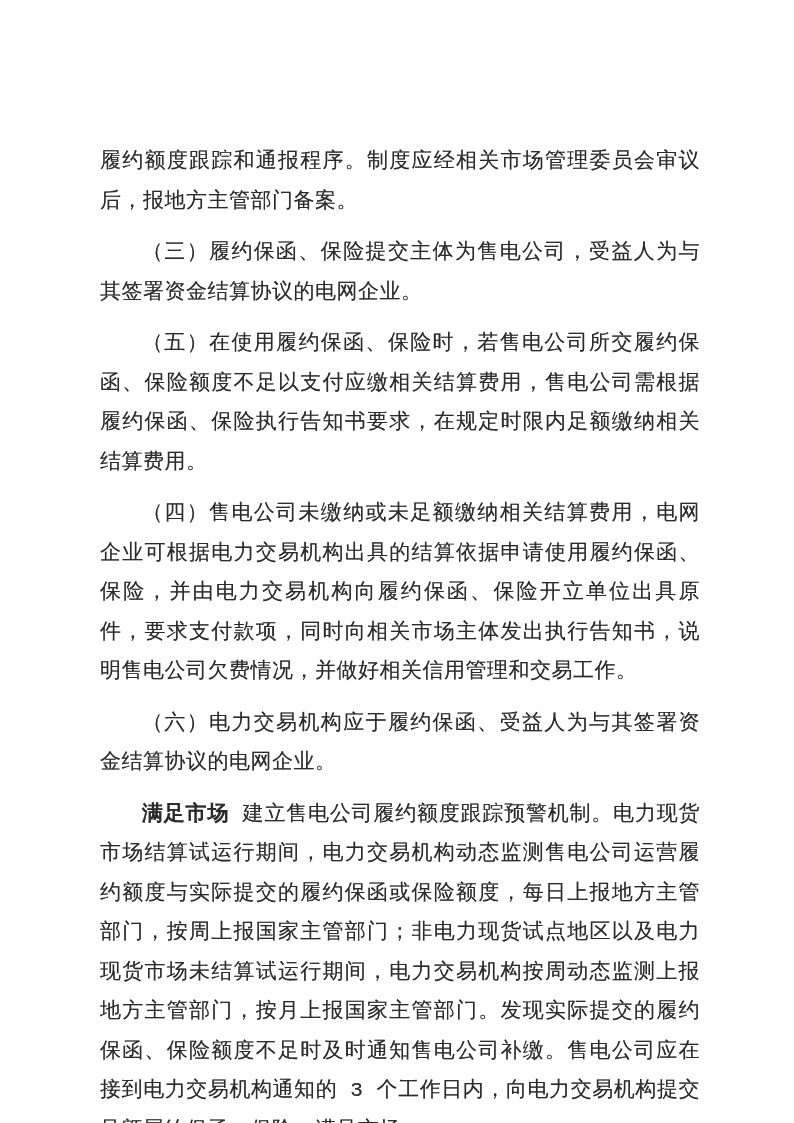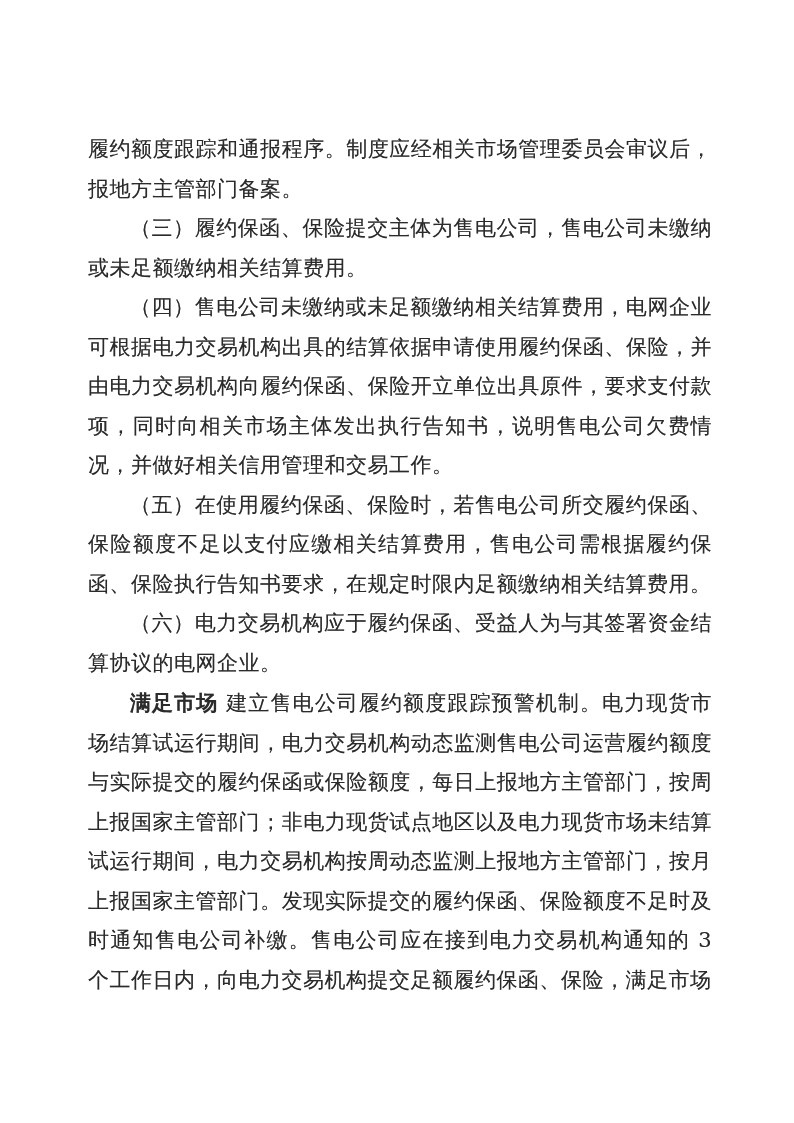--- a/index.html
+++ b/index.html
@@ -22,38 +22,39 @@
     top: 130px;
     width: 624px;
     font-size: 21px;
     line-height: 39.5px;
     letter-spacing: 0.5px;
     color: #2b2b2b;
     text-align: justify;
     text-justify: inter-ideograph;
   }
   .doc-body p {
-    margin: 0;
+    margin: 12px;
     padding: 0;
     text-indent: 2em;
     
     text-shadow: 0 0 0.4px rgba(60,60,60,0.55);
+    font-family: Liberation Mono, monospace;
   }
   .doc-body p.no-indent {
     text-indent: 0;
   }
   .article-number {
     font-weight: bold;
   }
 </style>
 </head>
 <body>
 
 <div class="page">
   <div class="doc-body" id="doc-body">
       <p class="no-indent">履约额度跟踪和通报程序。制度应经相关市场管理委员会审议后，报地方主管部门备案。</p>
-      <p>（三）履约保函、保险提交主体为售电公司，售电公司未缴纳或未足额缴纳相关结算费用。</p>
+      <p>（三）履约保函、保险提交主体为售电公司，受益人为与其签署资金结算协议的电网企业。</p>
+      <p>（五）在使用履约保函、保险时，若售电公司所交履约保函、保险额度不足以支付应缴相关结算费用，售电公司需根据履约保函、保险执行告知书要求，在规定时限内足额缴纳相关结算费用。</p>
       <p>（四）售电公司未缴纳或未足额缴纳相关结算费用，电网企业可根据电力交易机构出具的结算依据申请使用履约保函、保险，并由电力交易机构向履约保函、保险开立单位出具原件，要求支付款项，同时向相关市场主体发出执行告知书，说明售电公司欠费情况，并做好相关信用管理和交易工作。</p>
-      <p>（五）在使用履约保函、保险时，若售电公司所交履约保函、保险额度不足以支付应缴相关结算费用，售电公司需根据履约保函、保险执行告知书要求，在规定时限内足额缴纳相关结算费用。</p>
       <p>（六）电力交易机构应于履约保函、受益人为与其签署资金结算协议的电网企业。</p>
       <p><span class="article-number">满足市场</span><span> 建立售电公司履约额度跟踪预警机制。电力现货市场结算试运行期间，电力交易机构动态监测售电公司运营履约额度与实际提交的履约保函或保险额度，每日上报地方主管部门，按周上报国家主管部门；非电力现货试点地区以及电力现货市场未结算试运行期间，电力交易机构按周动态监测上报地方主管部门，按月上报国家主管部门。发现实际提交的履约保函、保险额度不足时及时通知售电公司补缴。售电公司应在接到电力交易机构通知的 3 个工作日内，向电力交易机构提交足额履约保函、保险，满足市场</span></p>
     </div>
 </div>
 
 </body></html>

